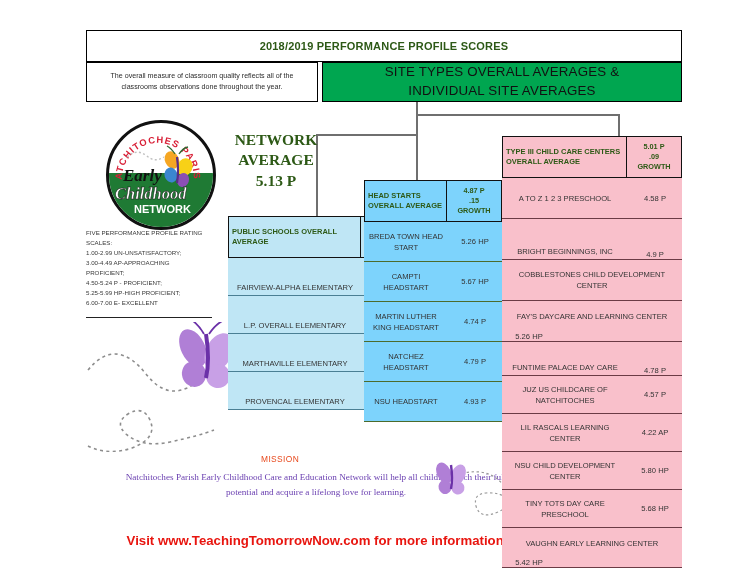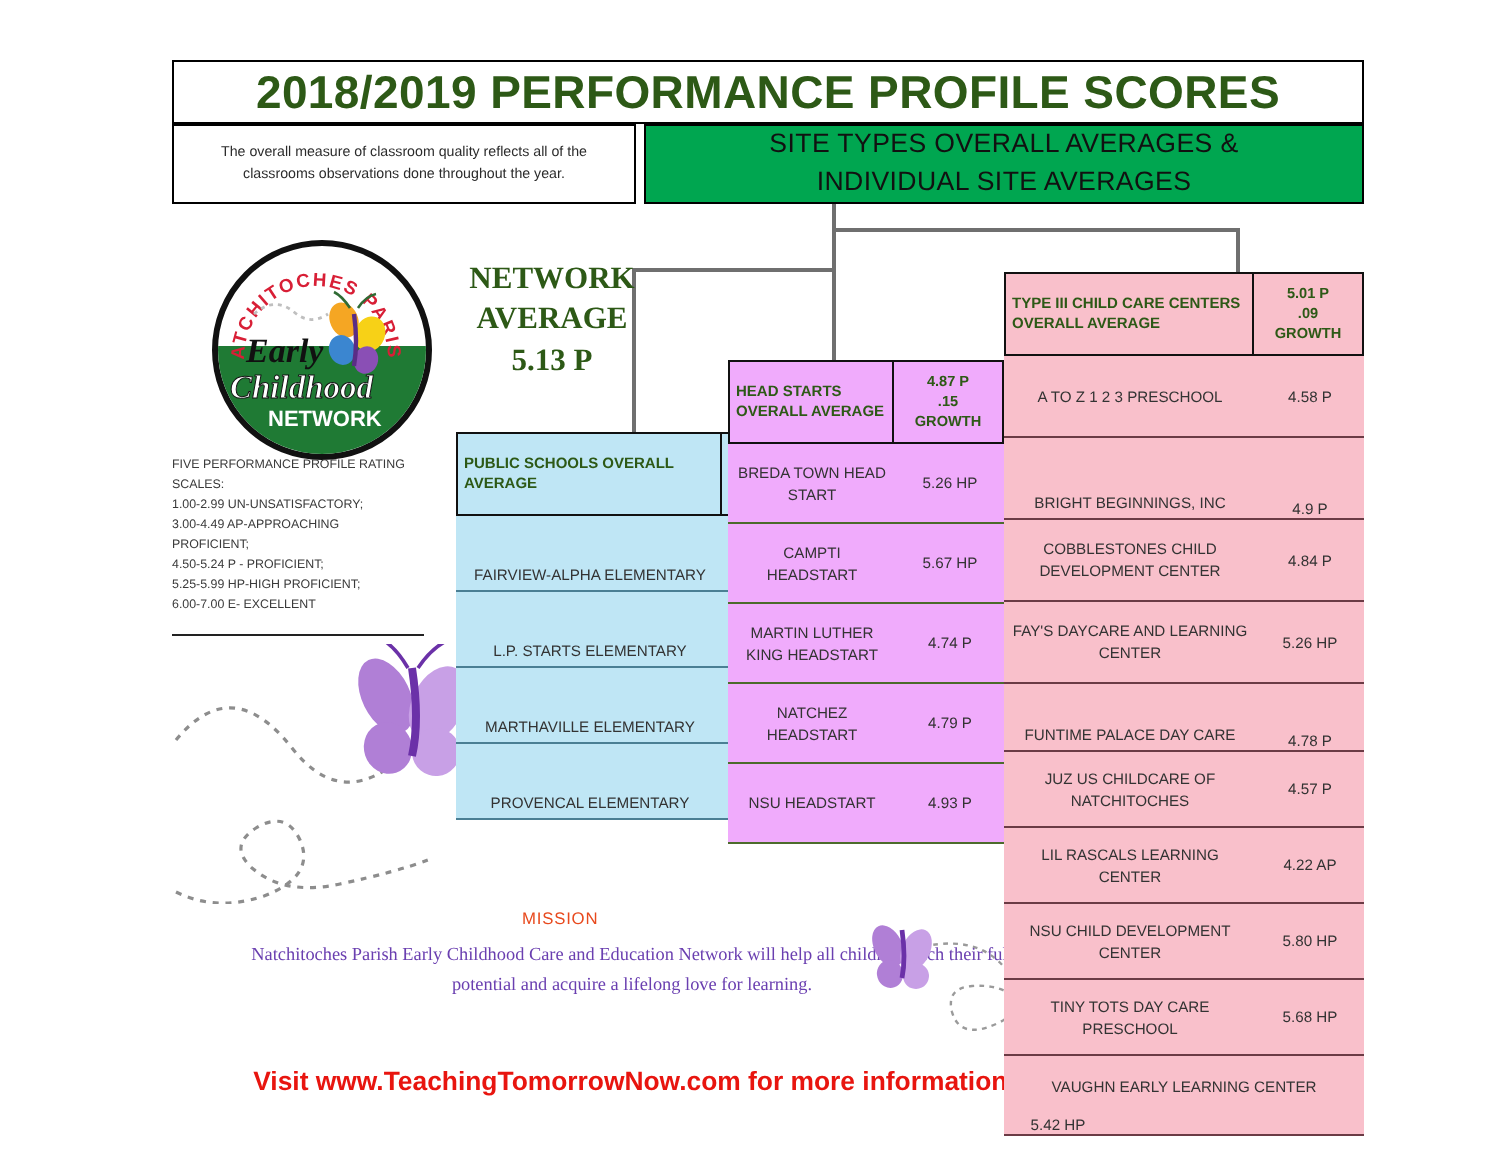--- a/index.html
+++ b/index.html
@@ -5,21 +5,21 @@
   html,body{margin:0;padding:0;background:#ffffff;}
   body{width:750px;height:580px;overflow:hidden;font-family:"Liberation Sans",sans-serif;}
   #root{position:relative;width:750px;height:580px;background:#fff;}
 
   
   .frame{position:absolute;left:86px;top:30px;width:598px;height:540px;}
 
   
   .title-box{position:absolute;left:0;top:0;width:596px;height:32px;border:1.5px solid #000;
     box-sizing:border-box;display:flex;align-items:center;justify-content:center;background:#fff;}
-  .title-box .t{font-size:23px;font-weight:bold;color:#2d5916;letter-spacing:.2px;
+  .title-box .t{font-size:11px;font-weight:bold;color:#2d5916;letter-spacing:.2px;
     font-family:"Liberation Sans",sans-serif;}
 
   
   .desc-box{position:absolute;left:0;top:32px;width:232px;height:40px;border:1.2px solid #000;
     box-sizing:border-box;display:flex;align-items:center;justify-content:center;background:#fff;}
   .desc-box .d{font-size:7.1px;color:#2b2b2b;text-align:center;line-height:1.55;padding:0 6px;}
 
   .green-box{position:absolute;left:236px;top:32px;width:360px;height:40px;border:1.4px solid #000;
     box-sizing:border-box;background:#00a650;display:flex;flex-direction:column;
     align-items:center;justify-content:center;}
@@ -66,21 +66,21 @@
   .row{display:flex;border-bottom:1.4px solid #555;box-sizing:border-box;}
   .row:last-child{border-bottom:1.4px solid #555;}
   .row .rname{flex:1;display:flex;align-items:center;justify-content:center;text-align:center;
     font-size:7.6px;color:#333;line-height:1.45;padding:2px 4px;}
   .row .rval{width:54px;display:flex;align-items:center;justify-content:center;font-size:7.6px;
     color:#333;}
 
   
   .col-blue .hdr,.col-blue .row{background:#bfe6f5;}
   .col-blue .row{border-bottom-color:#4a7f94;align-items:flex-end;}
-  .col-green .hdr,.col-green .row{background:#f0abfc;}
+  .col-green .hdr,.col-green .row{background:#7dd3fc;}
   .col-green .row{border-bottom-color:#4c6b2c;}
   .col-pink .hdr,.col-pink .row{background:#f9c0cb;}
   .col-pink .row{border-bottom-color:#6b3b45;}
 </style>
 </head>
 <body>
 
 <div id="root">
  <div class="frame">
 
@@ -182,21 +182,21 @@
         <span>5.64 HP</span>
         <span>.23</span>
         <span>GROWTH</span>
       </div>
     </div>
     <div class="row" style="height:38px;">
       <div class="rname">FAIRVIEW-ALPHA ELEMENTARY</div>
       <div class="rval">5.72 HP</div>
     </div>
     <div class="row" style="height:38px;">
-      <div class="rname">L.P. STARTS ELEMENTARY</div>
+      <div class="rname">L.P. OVERALL ELEMENTARY</div>
       <div class="rval">5.81 HP</div>
     </div>
     <div class="row" style="height:38px;">
       <div class="rname">MARTHAVILLE ELEMENTARY</div>
       <div class="rval">4.40 AP</div>
     </div>
     <div class="row" style="height:38px;">
       <div class="rname">PROVENCAL ELEMENTARY</div>
       <div class="rval">5.50 HP</div>
     </div>
@@ -245,23 +245,22 @@
     <div class="row" style="height:41px;">
       <div class="rname">A TO Z 1 2 3  PRESCHOOL</div>
       <div class="rval">4.58 P</div>
     </div>
     <div class="row" style="height:41px;align-items:flex-end;">
       <div class="rname">BRIGHT BEGINNINGS, INC</div>
       <div class="rval">4.9 P</div>
     </div>
     <div class="row" style="height:41px;">
       <div class="rname">COBBLESTONES CHILD DEVELOPMENT CENTER</div>
-      <div class="rval">4.84 P</div>
-    </div>
-    <div class="row" style="height:41px;">
+    </div>
+    <div class="row" style="height:41px;flex-direction:column;">
       <div class="rname">FAY'S DAYCARE AND LEARNING CENTER</div>
       <div class="rval">5.26 HP</div>
     </div>
     <div class="row" style="height:34px;align-items:flex-end;">
       <div class="rname">FUNTIME PALACE DAY CARE</div>
       <div class="rval">4.78 P</div>
     </div>
     <div class="row" style="height:38px;">
       <div class="rname">JUZ US CHILDCARE OF NATCHITOCHES</div>
       <div class="rval">4.57 P</div>

